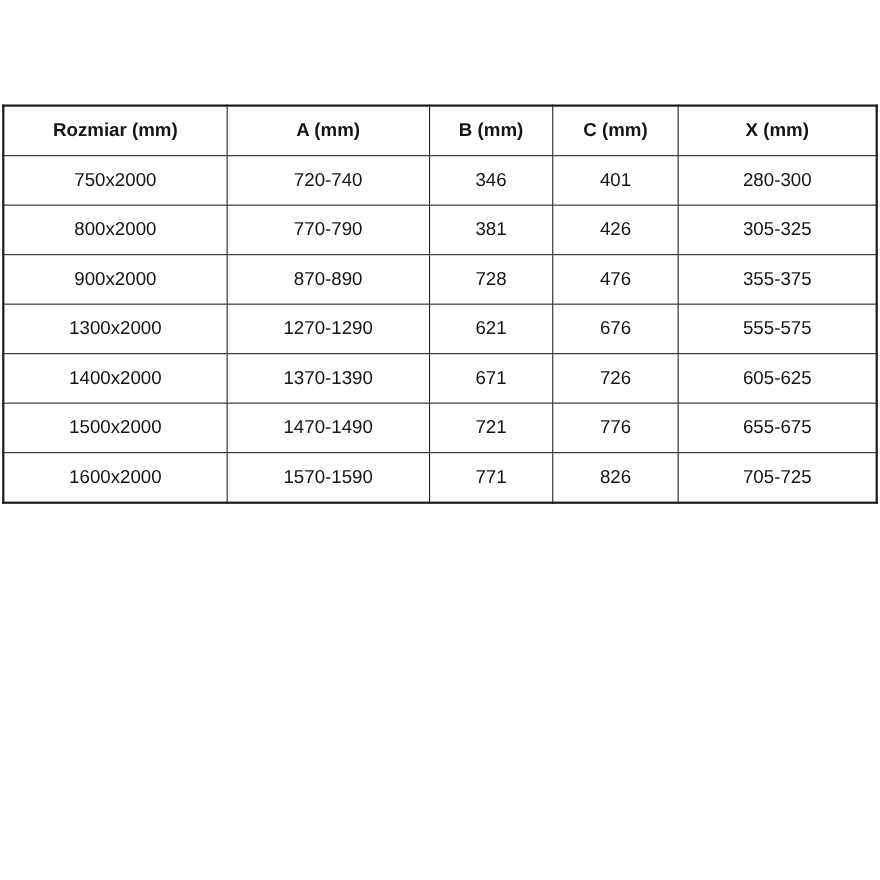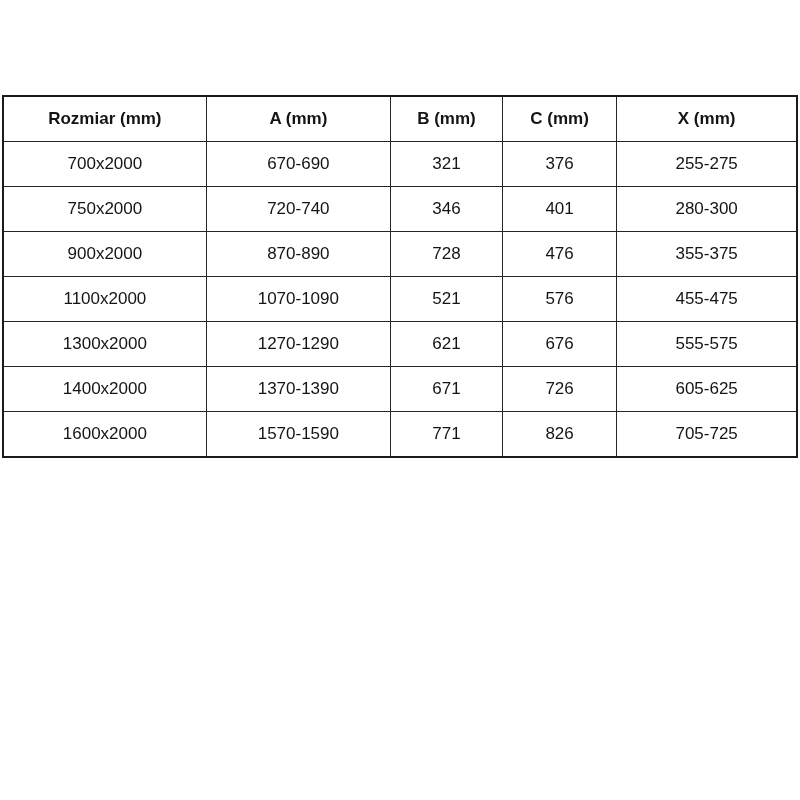--- a/index.html
+++ b/index.html
@@ -61,62 +61,62 @@
       <tr>
           <th>Rozmiar (mm)</th>
           <th>A (mm)</th>
           <th>B (mm)</th>
           <th>C (mm)</th>
           <th>X (mm)</th>
         </tr>
     </thead>
     <tbody>
         <tr>
-          <td>700x2000</td>
-          <td>670-690</td>
-          <td>321</td>
-          <td>376</td>
-          <td>255-275</td>
-        </tr>
-        <tr>
           <td>750x2000</td>
           <td>720-740</td>
           <td>346</td>
           <td>401</td>
           <td>280-300</td>
         </tr>
         <tr>
+          <td>800x2000</td>
+          <td>770-790</td>
+          <td>381</td>
+          <td>426</td>
+          <td>305-325</td>
+        </tr>
+        <tr>
           <td>900x2000</td>
           <td>870-890</td>
           <td>728</td>
           <td>476</td>
           <td>355-375</td>
-        </tr>
-        <tr>
-          <td>1100x2000</td>
-          <td>1070-1090</td>
-          <td>521</td>
-          <td>576</td>
-          <td>455-475</td>
         </tr>
         <tr>
           <td>1300x2000</td>
           <td>1270-1290</td>
           <td>621</td>
           <td>676</td>
           <td>555-575</td>
         </tr>
         <tr>
           <td>1400x2000</td>
           <td>1370-1390</td>
           <td>671</td>
           <td>726</td>
           <td>605-625</td>
         </tr>
         <tr>
+          <td>1500x2000</td>
+          <td>1470-1490</td>
+          <td>721</td>
+          <td>776</td>
+          <td>655-675</td>
+        </tr>
+        <tr>
           <td>1600x2000</td>
           <td>1570-1590</td>
           <td>771</td>
           <td>826</td>
           <td>705-725</td>
         </tr>
       </tbody>
   </table>
 </div>
 

